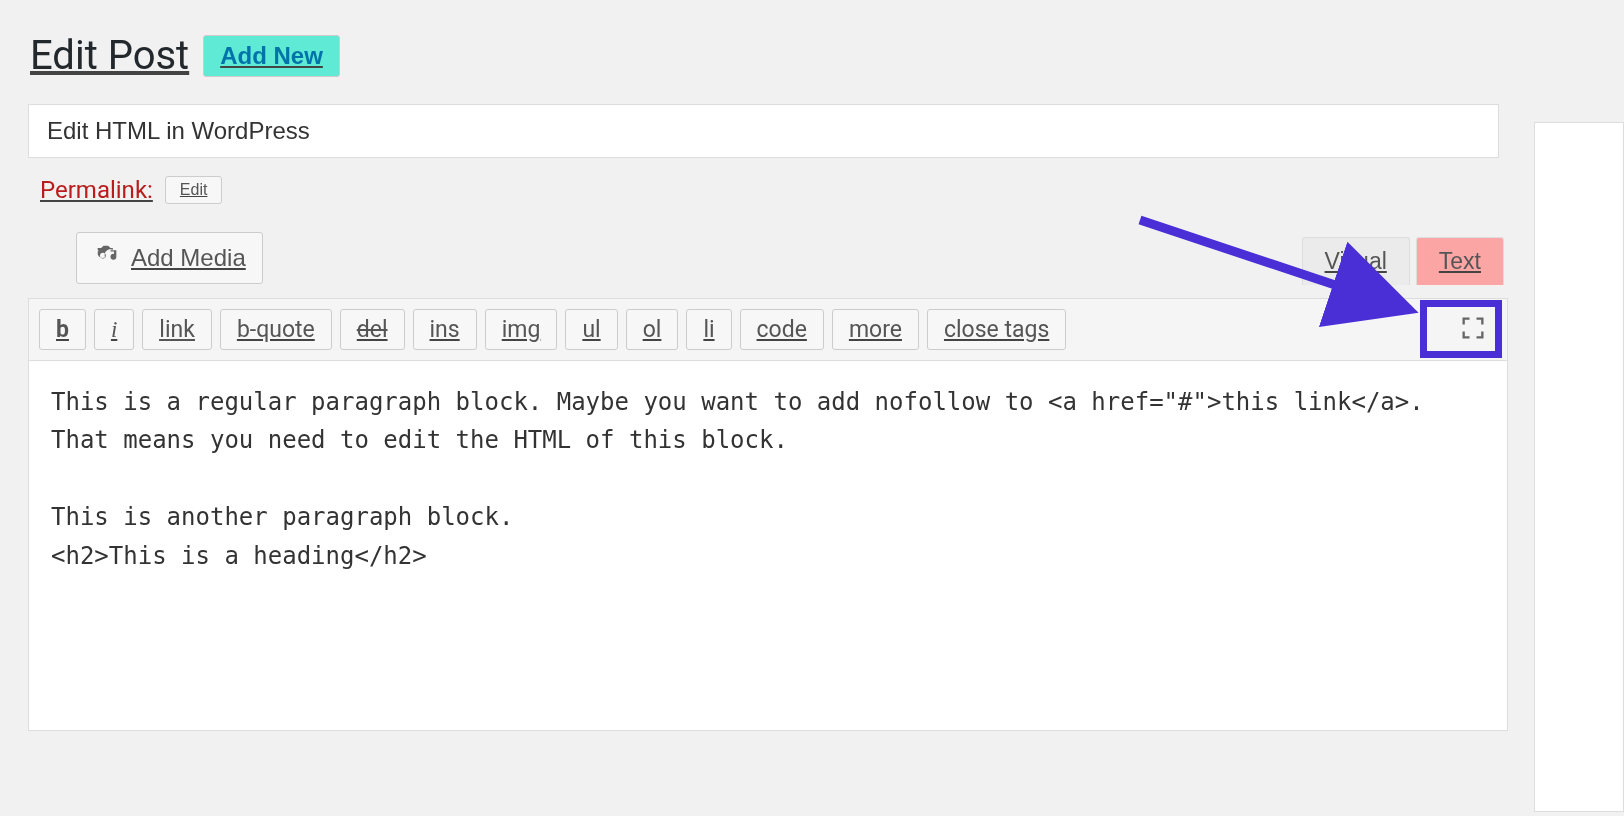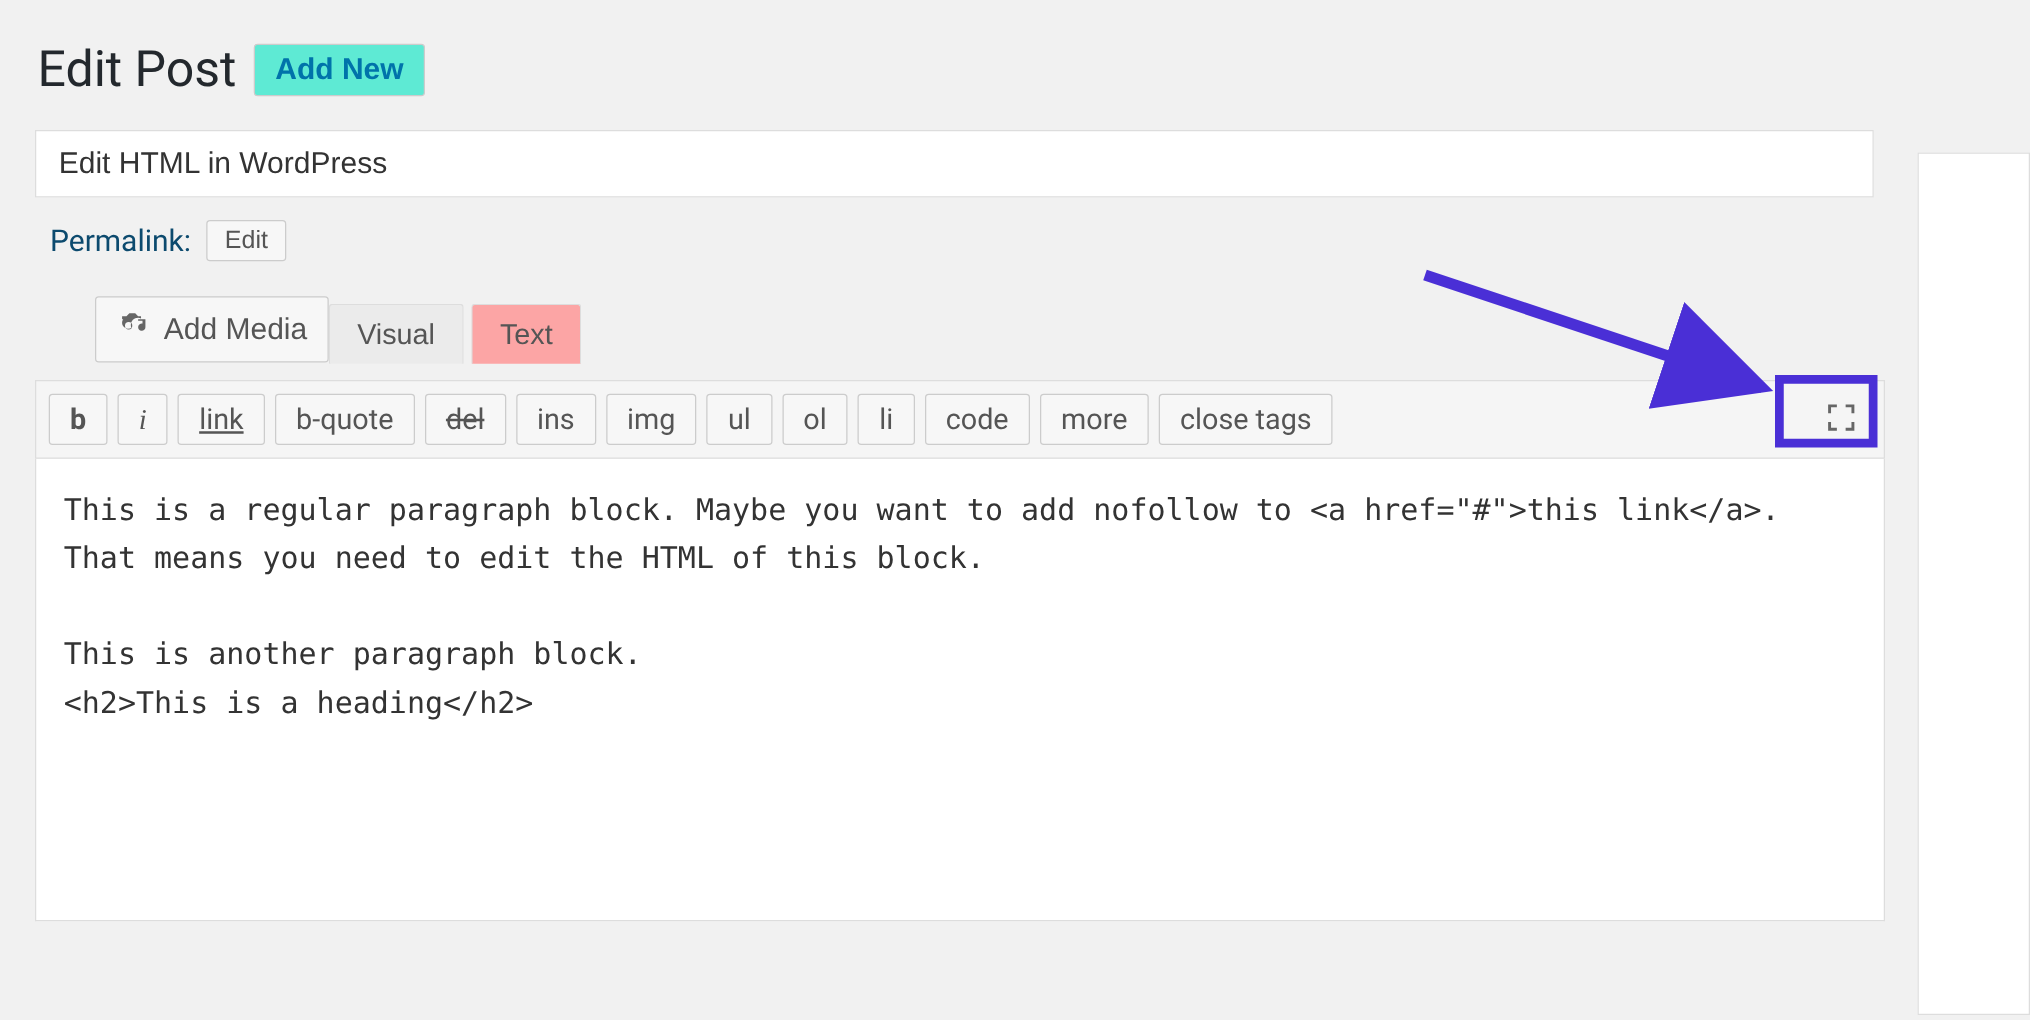--- a/index.html
+++ b/index.html
@@ -6,20 +6,21 @@
   html, body {
     margin: 0; padding: 0;
     width: 1624px; height: 816px;
     font-family: -apple-system, BlinkMacSystemFont, "Segoe UI", Roboto, Oxygen-Sans, Ubuntu, Cantarell, "Helvetica Neue", sans-serif;
     background: #f1f1f1;
     color: #444;
     overflow: hidden;
   }
   .wrap {
     padding: 0 20px;
+    text-decoration: underline;
   }
   .title-row {
     display: flex;
     align-items: center;
     gap: 14px;
     padding: 30px 0 10px 10px;
   }
   h1.page-title {
     font-size: 40px;
     font-weight: 400;
@@ -50,43 +51,43 @@
 
   .permalink-row {
     margin-left: 20px;
     margin-bottom: 28px;
     font-size: 24px;
     color: #666;
     display: flex;
     align-items: center;
     gap: 6px;
   }
-  .permalink-row .label { color: #0c4a6e; }
+  .permalink-row .label { color: #b91c1c; }
   .permalink-link { color: #0073aa; text-decoration: underline; }
   .permalink-slug { font-weight: 700; }
   .edit-slug-btn {
     border: 1px solid #ccc;
     background: #f7f7f7;
     padding: 4px 14px;
-    font-size: 20px;
+    font-size: 16px;
     color: #555;
     border-radius: 3px;
     cursor: pointer;
     margin-left: 6px;
   }
 
   .editor-wrap {
     margin-left: 8px;
     width: 1480px;
     position: relative;
   }
 
   .media-tabs-row {
     display: flex;
-    justify-content: flex-start;
+    justify-content: space-between;
     align-items: flex-end;
     padding-left: 48px;
   }
 
   .add-media-btn {
     border: 1px solid #ccc;
     background: #f7f7f7;
     color: #555;
     font-size: 24px;
     padding: 8px 16px;

